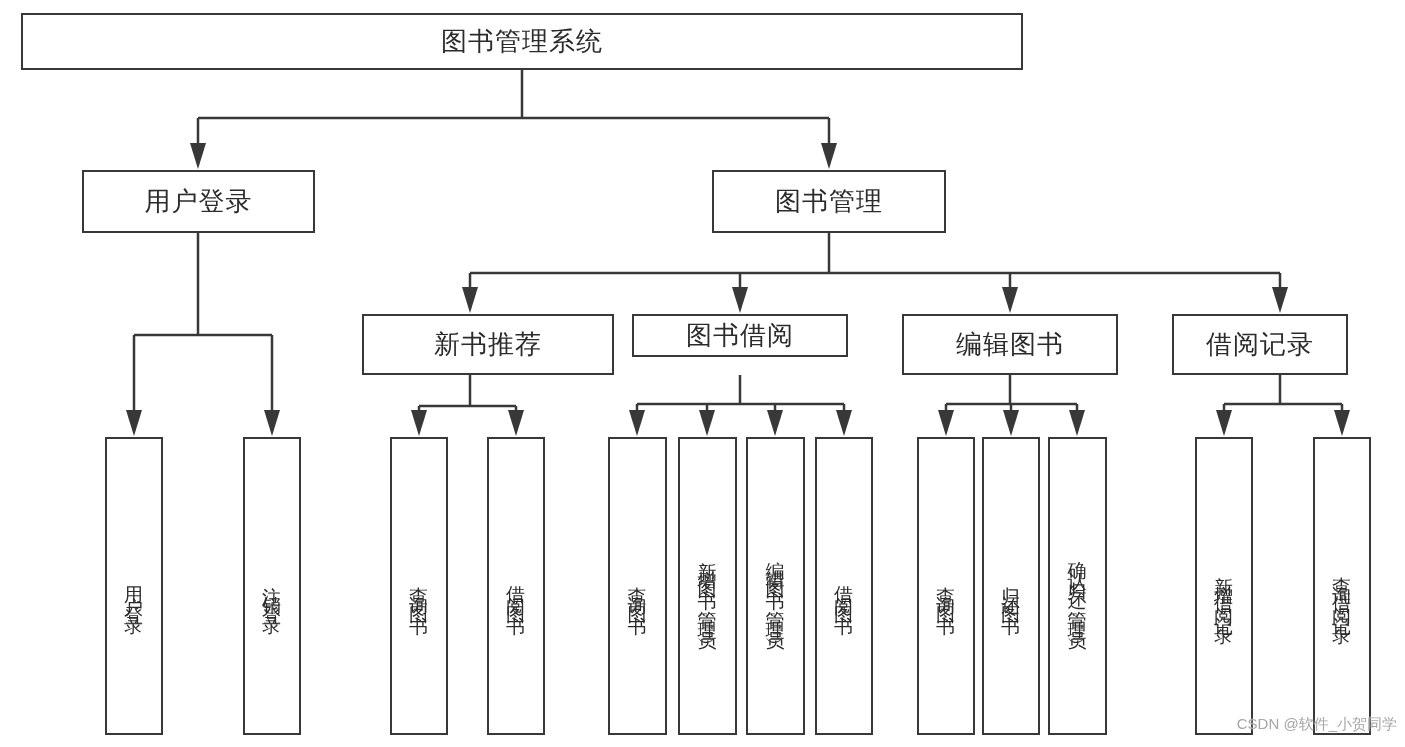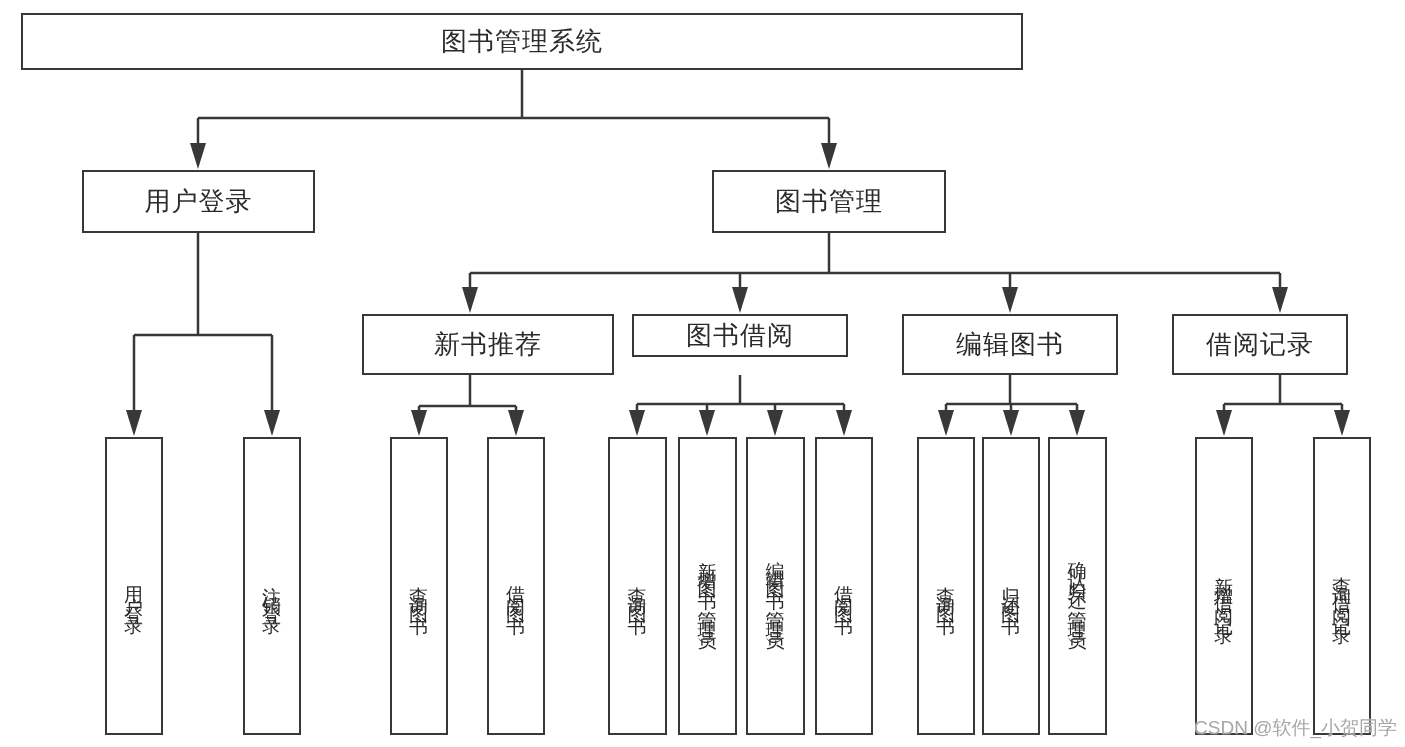--- a/index.html
+++ b/index.html
@@ -36,21 +36,21 @@
     text-orientation:mixed;
     letter-spacing:10px;
     transform:translateY(5px);
     line-height:1;
     white-space:nowrap;
   }
   #watermark{
     position:absolute;
     top:715px;
     right:8px;
-    font-size:19px;
+    font-size:15px;
     color:var(--wm);
     text-shadow:0 0 2px rgba(255,255,255,.95);
     z-index:5;
     white-space:nowrap;
   }
 </style>
 </head>
 <body>
 
 <div id="stage">

